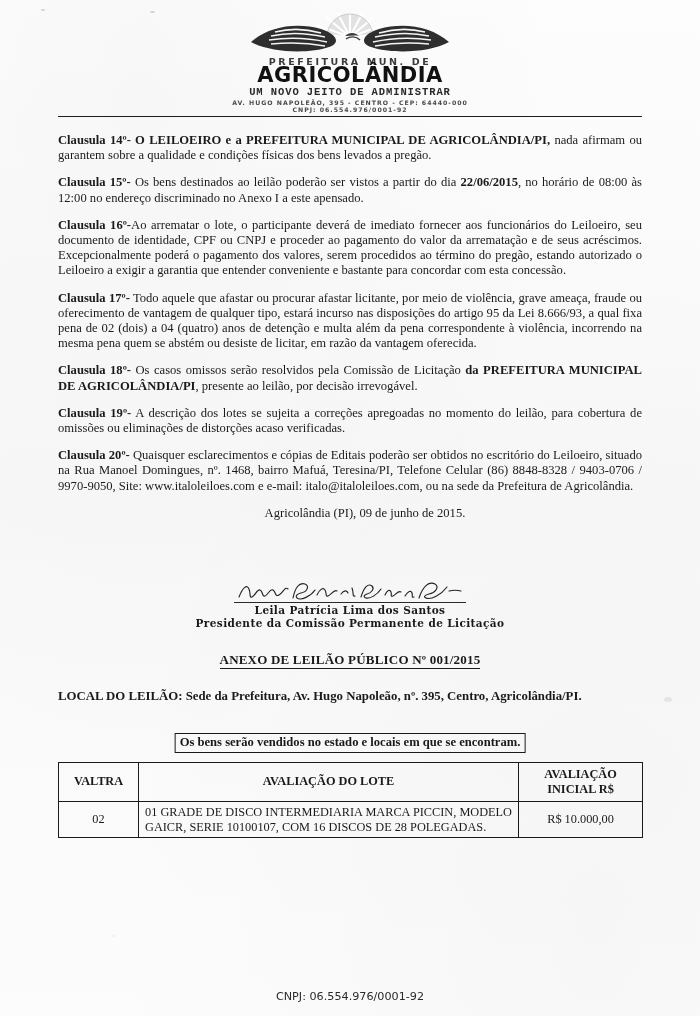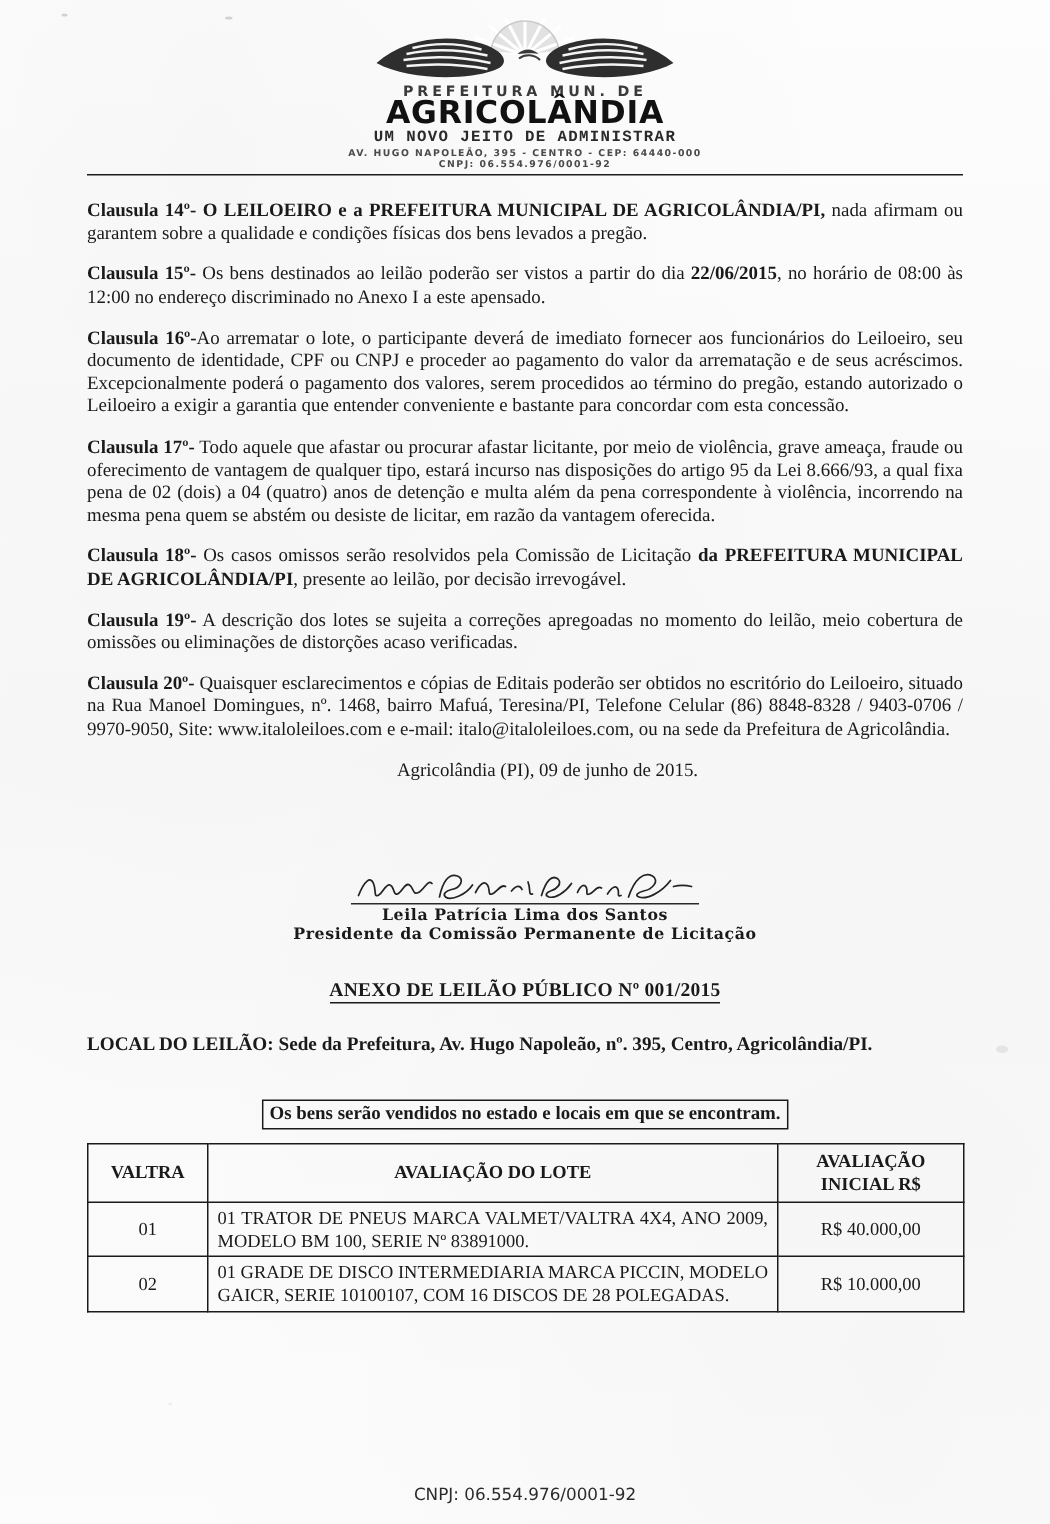--- a/index.html
+++ b/index.html
@@ -318,21 +318,21 @@
     <p class="cl"><span class="b">Clausula 14º-</span><span class="b"> O LEILOEIRO e a PREFEITURA MUNICIPAL DE AGRICOLÂNDIA/PI,</span><span> nada afirmam ou garantem sobre a qualidade e condições físicas dos bens levados a pregão.</span></p>
 
     <p class="cl"><span class="b">Clausula 15º-</span><span> Os bens destinados ao leilão poderão ser vistos a partir do dia </span><span class="b">22/06/2015</span><span>, no horário de 08:00 às 12:00 no endereço discriminado no Anexo I a este apensado.</span></p>
 
     <p class="cl"><span class="b">Clausula 16º-</span><span>Ao arrematar o lote, o participante deverá de imediato fornecer aos funcionários do Leiloeiro, seu documento de identidade, CPF ou CNPJ e proceder ao pagamento do valor da arrematação e de seus acréscimos. Excepcionalmente poderá o pagamento dos valores, serem procedidos ao término do pregão, estando autorizado o Leiloeiro a exigir a garantia que entender conveniente e bastante para concordar com esta concessão.</span></p>
 
     <p class="cl"><span class="b">Clausula 17º-</span><span> Todo aquele que afastar ou procurar afastar licitante, por meio de violência, grave ameaça, fraude ou oferecimento de vantagem de qualquer tipo, estará incurso nas disposições do artigo 95 da Lei 8.666/93, a qual fixa pena de 02 (dois) a 04 (quatro) anos de detenção e multa além da pena correspondente à violência, incorrendo na mesma pena quem se abstém ou desiste de licitar, em razão da vantagem oferecida.</span></p>
 
     <p class="cl"><span class="b">Clausula 18º-</span><span> Os casos omissos serão resolvidos pela Comissão de Licitação </span><span class="b">da PREFEITURA MUNICIPAL DE AGRICOLÂNDIA/PI</span><span>, presente ao leilão, por decisão irrevogável.</span></p>
 
-    <p class="cl"><span class="b">Clausula 19º-</span><span> A descrição dos lotes se sujeita a correções apregoadas no momento do leilão, meio cobertura de omissões ou eliminações de distorções acaso verificadas.</span></p>
+    <p class="cl"><span class="b">Clausula 19º-</span><span> A descrição dos lotes se sujeita a correções apregoadas no momento do leilão, para cobertura de omissões ou eliminações de distorções acaso verificadas.</span></p>
 
     <p class="cl"><span class="b">Clausula 20º-</span><span> Quaisquer esclarecimentos e cópias de Editais poderão ser obtidos no escritório do Leiloeiro, situado na Rua Manoel Domingues, nº. 1468, bairro Mafuá, Teresina/PI, Telefone Celular (86) 8848-8328 / 9403-0706 / 9970-9050, Site: www.italoleiloes.com e e-mail: italo@italoleiloes.com, ou na sede da Prefeitura de Agricolândia.</span></p>
 
     <p class="date-line">Agricolândia (PI), 09 de junho de 2015.</p>
   </div>
 
   <div class="sig-block">
     <svg class="sig-scribble" viewBox="0 0 230 26">
       <g fill="none" stroke="#232323" stroke-width="1.15" stroke-linecap="round">
         <path d="M4 19 C8 9 12 6 14 11 C16 16 14 20 17 19 C20 18 22 11 25 12 C28 13 27 19 30 18 C33 17 35 10 38 12 C41 14 40 19 44 17 C48 15 50 8 53 11"></path>
@@ -374,25 +374,20 @@
         <th>VALTRA</th>
         <th>AVALIAÇÃO DO LOTE</th>
         <th>
           <div>AVALIAÇÃO</div>
           <div>INICIAL R$</div>
         </th>
       </tr>
     </thead>
     <tbody>
       <tr>
-        <td class="c-lote">01</td>
-        <td class="c-desc">01 TRATOR DE PNEUS MARCA VALMET/VALTRA 4X4, ANO 2009, MODELO BM 100, SERIE Nº 83891000.</td>
-        <td class="c-val">R$ 40.000,00</td>
-      </tr>
-      <tr>
         <td class="c-lote">02</td>
         <td class="c-desc">01 GRADE DE DISCO INTERMEDIARIA MARCA PICCIN, MODELO GAICR, SERIE 10100107, COM 16 DISCOS DE 28 POLEGADAS.</td>
         <td class="c-val">R$ 10.000,00</td>
       </tr>
     </tbody>
   </table>
 
   <div class="footer">
     <div>CNPJ: 06.554.976/0001-92</div>
   </div>

